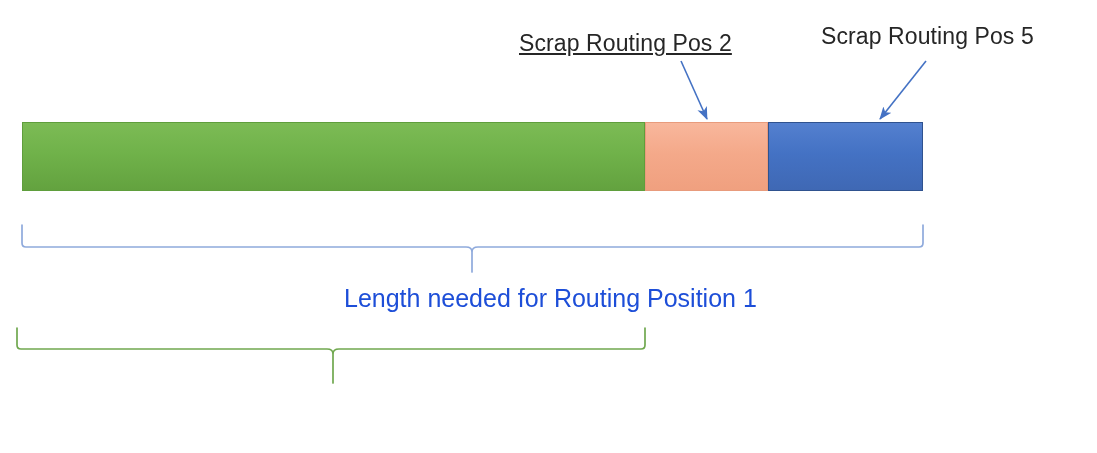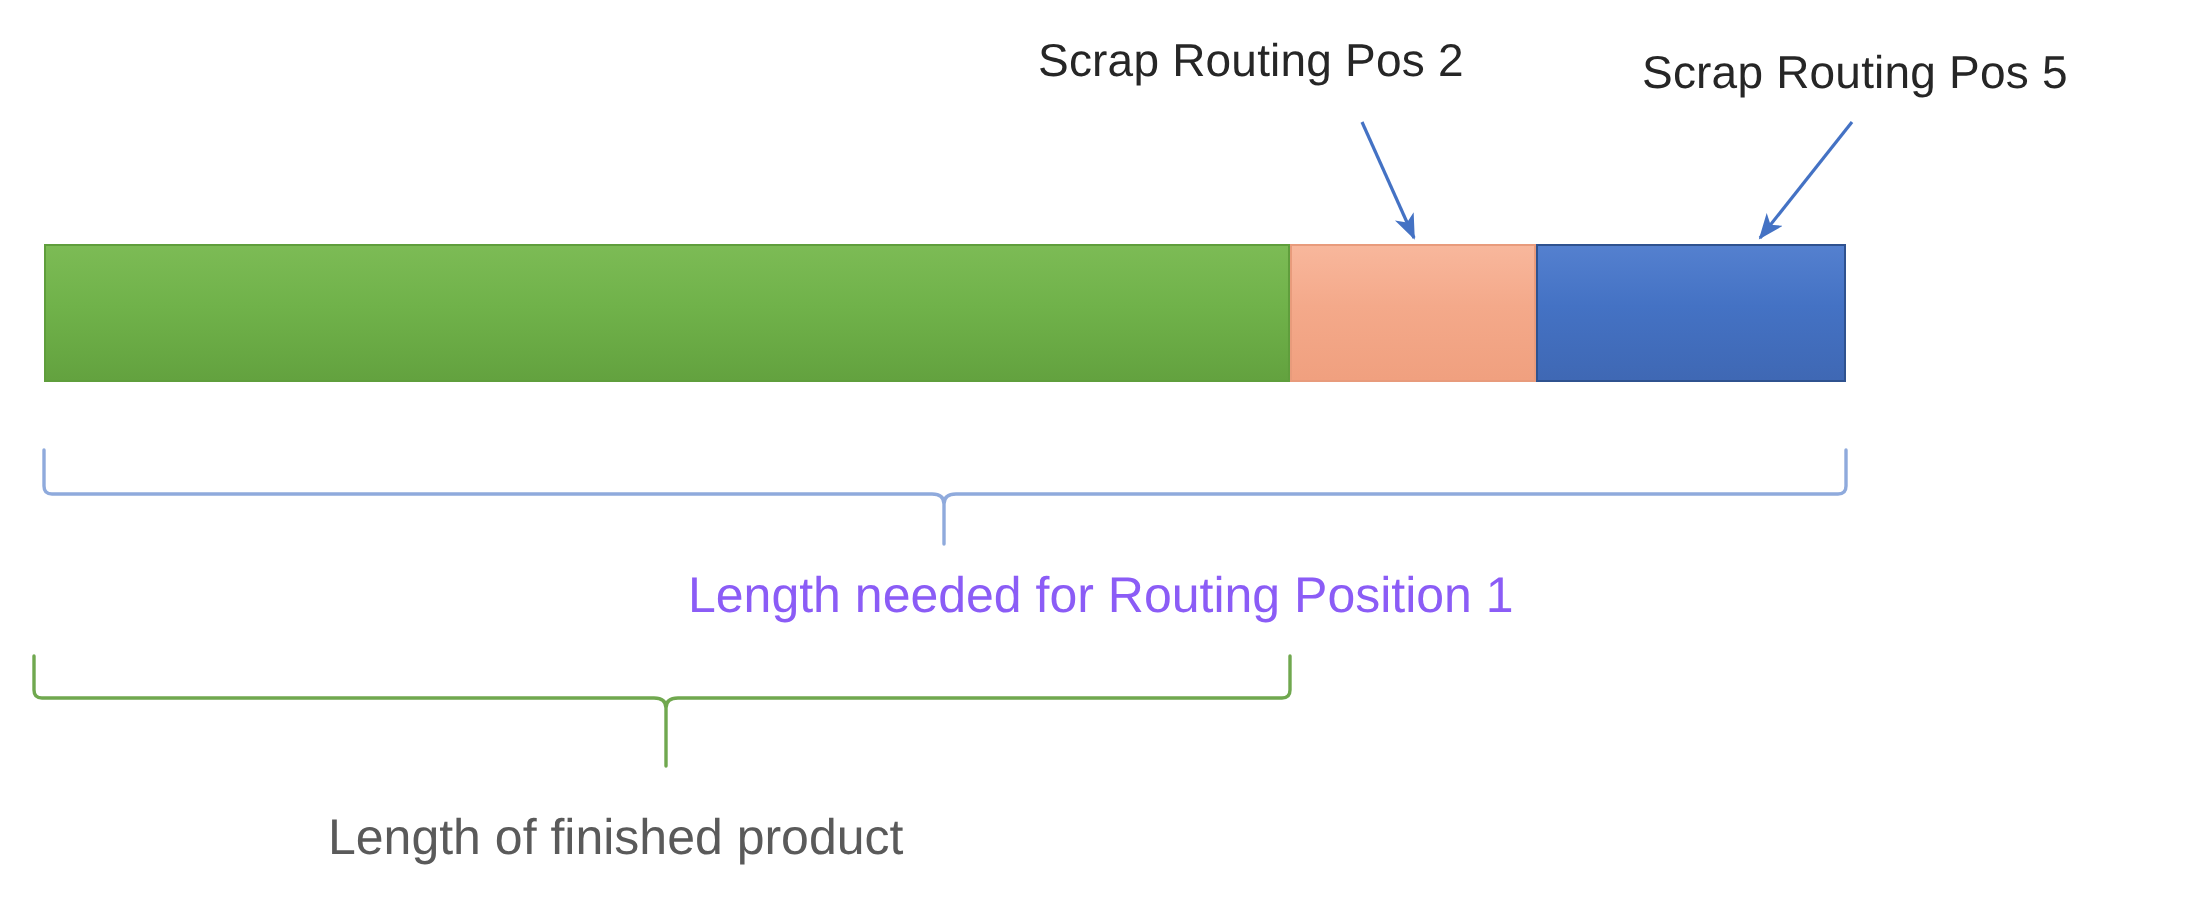--- a/index.html
+++ b/index.html
@@ -21,21 +21,21 @@
   }
   
   .callout-label {
     position: absolute;
     font-size: 23px;
     line-height: 28px;
     color: #262626;
     white-space: nowrap;
     letter-spacing: 0.1px;
   }
-  #label-scrap-pos-2 { left: 519px; top: 16px; }
+  #label-scrap-pos-2 { left: 519px; top: 29px; text-decoration: underline; }
   #label-scrap-pos-1 { left: 821px; top: 22px; }
 
   
   .bar-container {
     position: absolute;
     left: 22px;
     top: 122px;
     width: 901px;
     height: 69px;
     display: flex;
@@ -74,21 +74,21 @@
   
   .bracket-caption {
     position: absolute;
     white-space: nowrap;
   }
   #caption-routing-position-1 {
     left: 344px;
     top: 283px;
     font-size: 25px;
     line-height: 30px;
-    color: #8b5cf6;
+    color: #1d4ed8;
   }
   #caption-finished-product {
     left: 164px;
     top: 404px;
     font-size: 25px;
     line-height: 30px;
     color: #5a5a5a;
   }
 </style>
 </head>
@@ -119,15 +119,14 @@
 
     <path d="M22,225 L22,243 Q22,247 26,247 L466,247 Q472,247 472,252
              L472,272 L472,252 Q472,247 478,247 L919,247 Q923,247 923,243 L923,225" fill="none" stroke="#8faadc" stroke-width="1.7" stroke-linecap="round" stroke-linejoin="round"></path>
 
     <path d="M17,328 L17,345 Q17,349 21,349 L327,349 Q333,349 333,354
              L333,383 L333,354 Q333,349 339,349 L641,349 Q645,349 645,345 L645,328" fill="none" stroke="#70a84f" stroke-width="1.7" stroke-linecap="round" stroke-linejoin="round"></path>
   </svg>
 
   <div class="bracket-caption" id="caption-routing-position-1">Length needed for Routing Position 1</div>
 
-  <div class="bracket-caption" id="caption-finished-product">Length of finished product</div>
 
 </div>
 
 </body></html>

